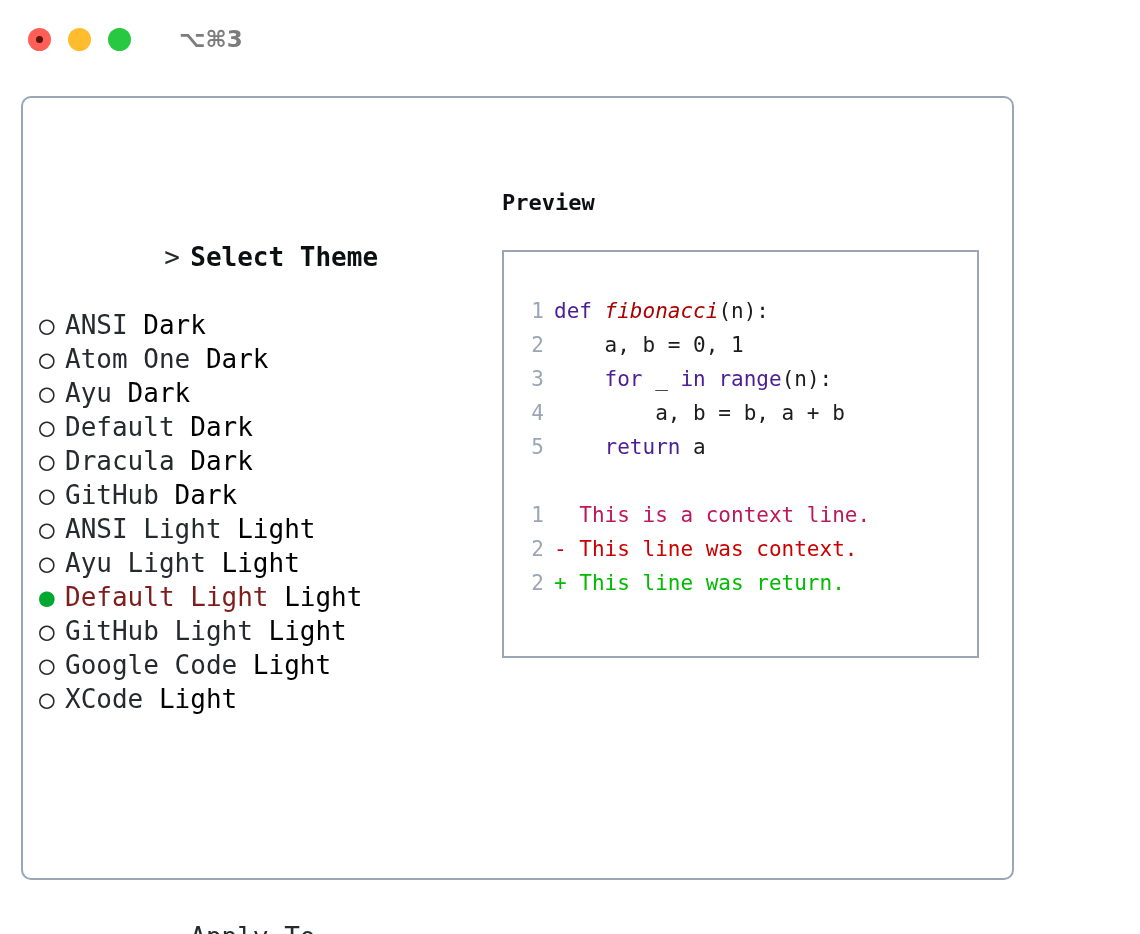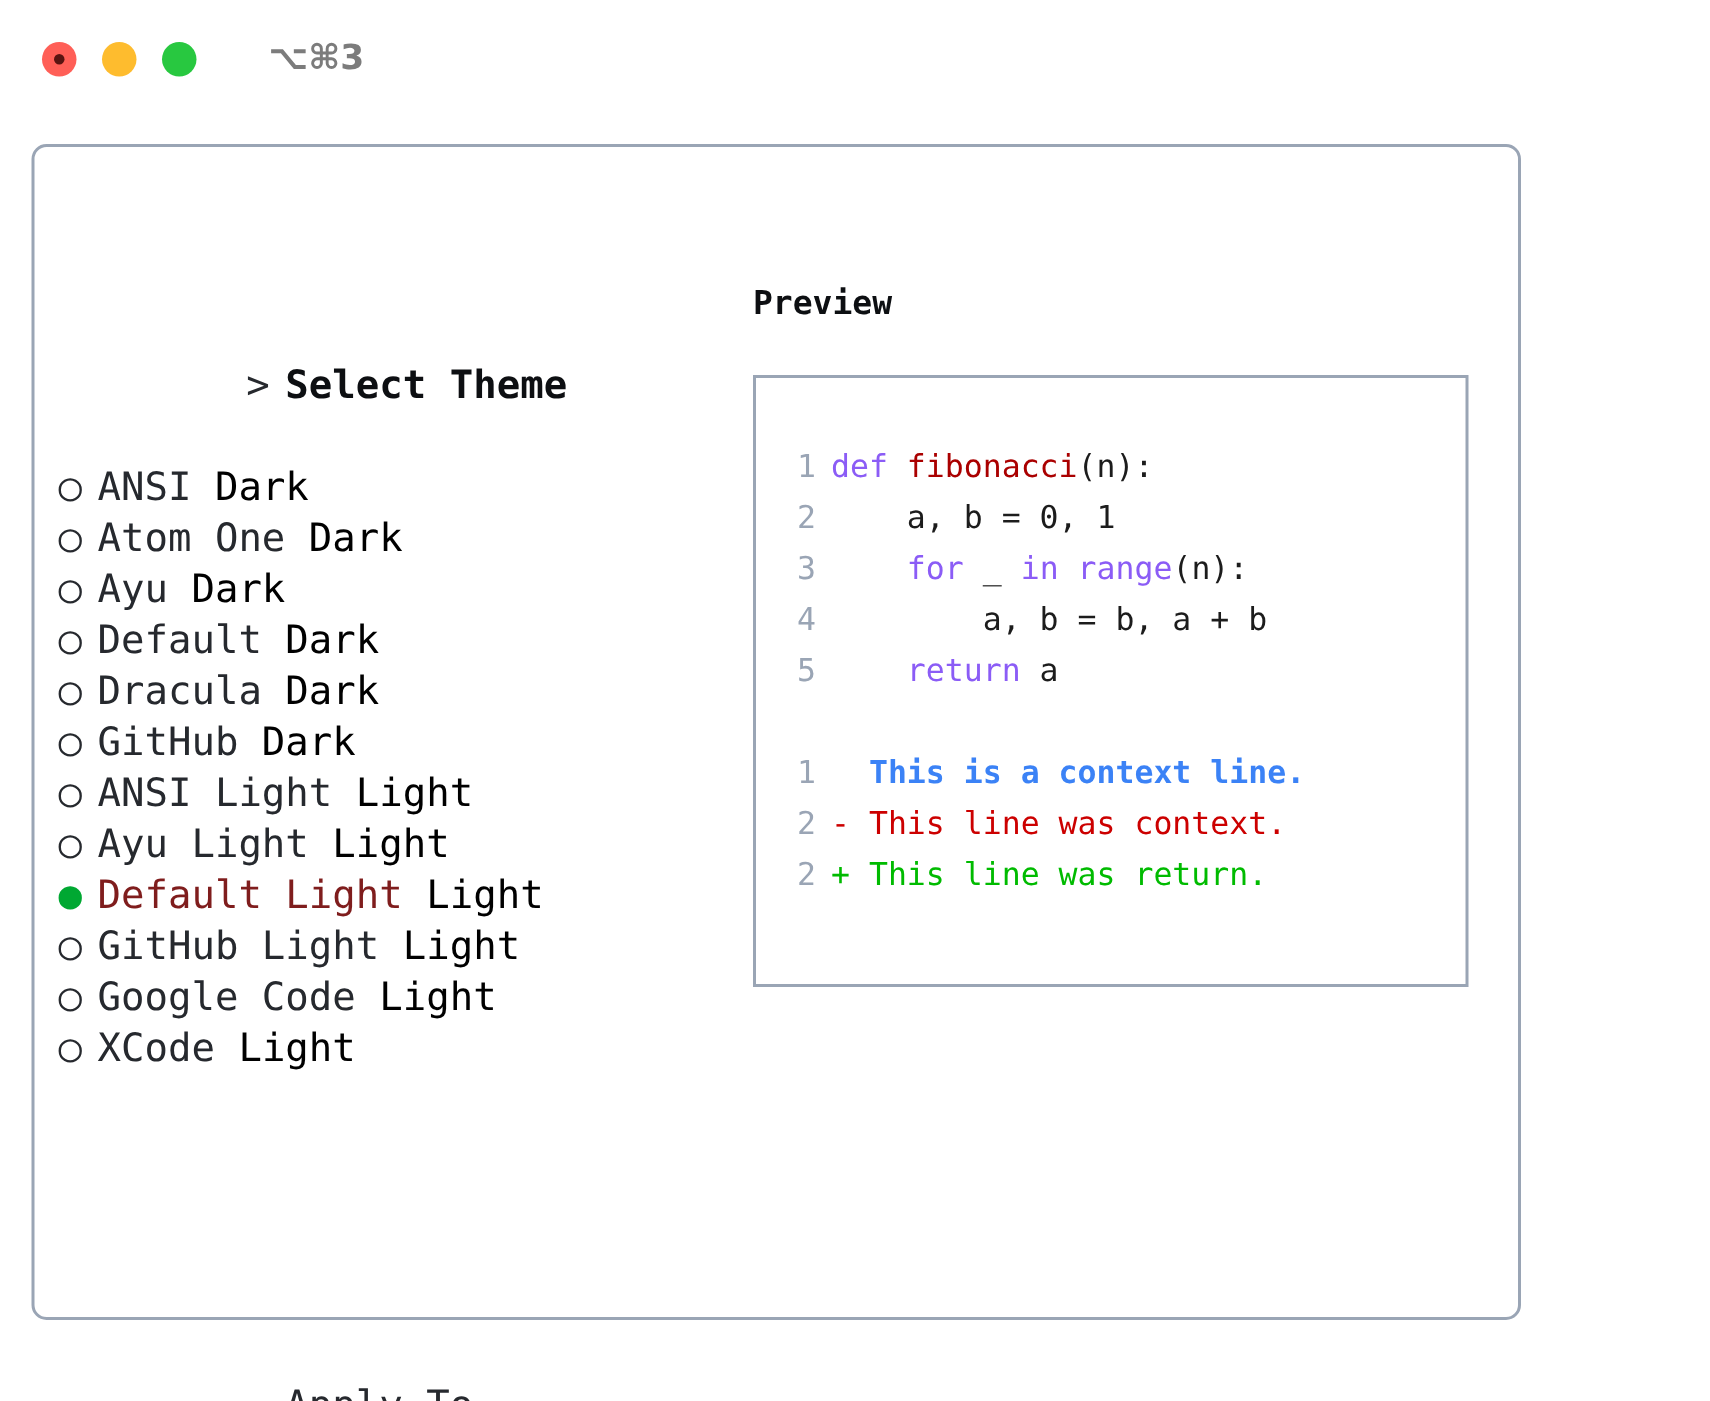--- a/index.html
+++ b/index.html
@@ -134,24 +134,24 @@
     line-height: 34px;
     white-space: pre;
   }
   .code .ln {
     display: inline-block;
     width: 28px;
     text-align: right;
     color: #9aa5b5;
     margin-right: 10px;
   }
-  .kw   { color: #8b5cf6; }
-  .fn   { color: #aa0000; }
+  .kw   { color: #4c1d95; }
+  .fn   { color: #aa0000; font-style: italic; }
   .plain{ color: #1c1c1c; }
-  .ctx  { color: #3b82f6; font-weight: bold; }
+  .ctx  { color: #be185d; }
   .del  { color: #cc0000; }
   .add  { color: #00bb00; }
   .blank{ display: block; height: 34px; }
 </style>
 </head>
 <body>
 
 <div class="titlebar">
   <div class="dots">
     <span class="dot dot-red"></span>

